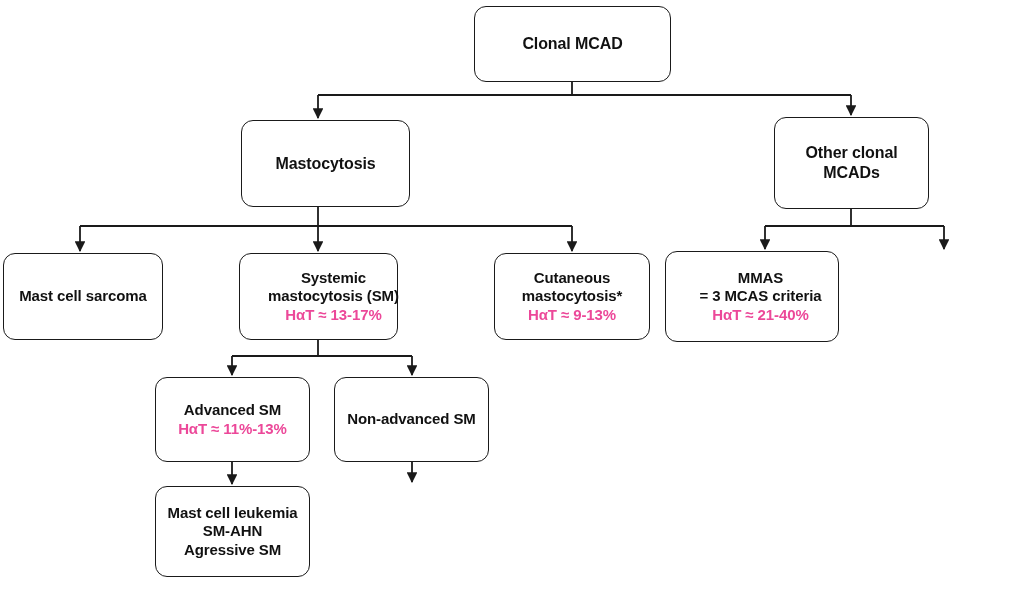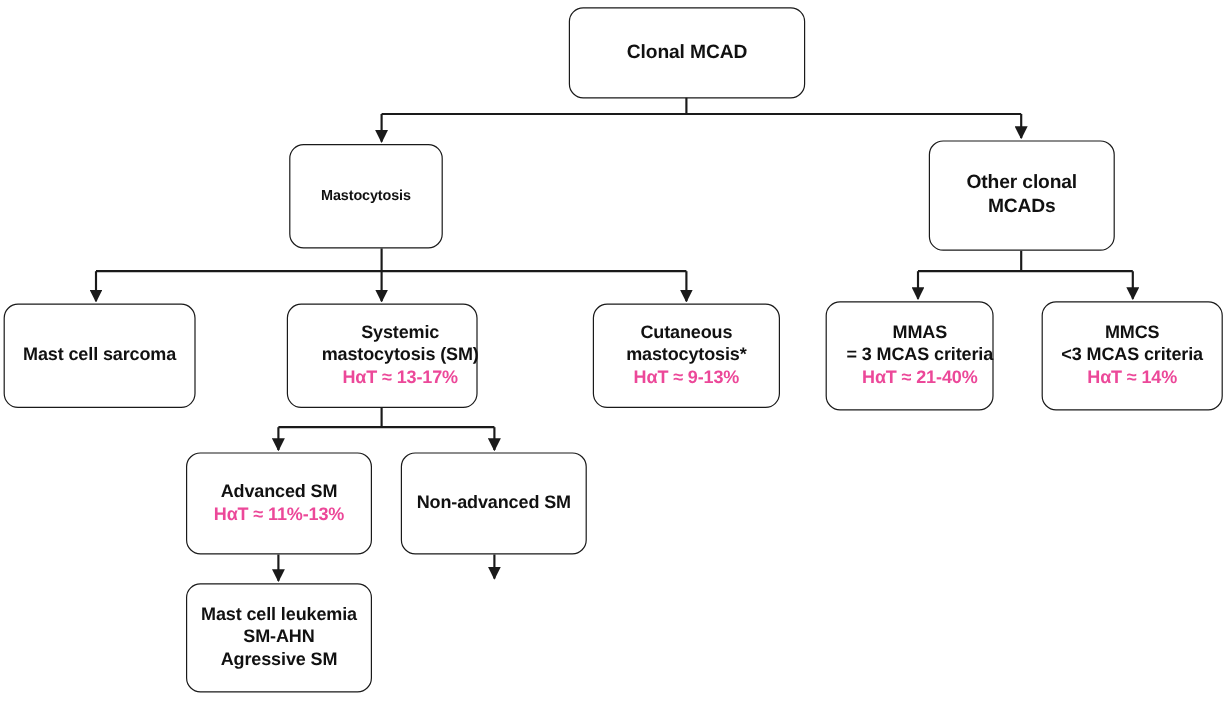--- a/index.html
+++ b/index.html
@@ -46,26 +46,26 @@
   .node .line {
     display: block;
     white-space: nowrap;
   }
   .node .hat {
     color: #ec4899;
     white-space: nowrap;
   }
   
   #node-root        { left: 474px; top: 6px;   width: 197px; height: 76px;  font-size: 16px; }
-  #node-mastocytosis{ left: 241px; top: 120px; width: 128px; height: 87px;  font-size: 12px; }
+  #node-mastocytosis{ left: 241px; top: 120px; width: 169px; height: 87px;  font-size: 16px; }
   #node-other-clonal{ left: 774px; top: 117px; width: 155px; height: 92px;  font-size: 16px; }
   #node-mcs         { left: 3px;   top: 253px; width: 160px; height: 87px;  font-size: 15px; }
   #node-sm          { left: 239px; top: 253px; width: 159px; height: 87px;  font-size: 15px; padding-left: 36px; }
   #node-cm          { left: 494px; top: 253px; width: 156px; height: 87px;  font-size: 15px; }
-  #node-mmas        { left: 688px; top: 251px; width: 140px; height: 91px;  font-size: 15px; padding-left: 23px; }
+  #node-mmas        { left: 665px; top: 251px; width: 174px; height: 91px;  font-size: 15px; padding-left: 23px; }
   #node-mmcs        { left: 868px; top: 251px; width: 151px; height: 91px;  font-size: 15px; }
   #node-advanced    { left: 155px; top: 377px; width: 155px; height: 85px;  font-size: 15px; }
   #node-nonadvanced { left: 334px; top: 377px; width: 155px; height: 85px;  font-size: 15px; }
   #node-mcl         { left: 155px; top: 486px; width: 155px; height: 91px;  font-size: 15px; text-align: right; }
   #node-indolent    { left: 331px; top: 484px; width: 170px; height: 117px; font-size: 15px; }
 </style>
 </head>
 <body>
 
 <div id="chart-root">
@@ -143,25 +143,20 @@
     <span class="line">mastocytosis*</span>
     <span class="hat">HαT ≈ 9-13%</span>
   </div>
 
   <div class="node" id="node-mmas">
     <span class="line">MMAS</span>
     <span class="line">= 3 MCAS criteria</span>
     <span class="hat">HαT ≈ 21-40%</span>
   </div>
 
-  <div class="node" id="node-mmcs">
-    <span class="line">MMCS</span>
-    <span class="line">&lt;3 MCAS criteria</span>
-    <span class="hat">HαT ≈ 14%</span>
-  </div>
 
   <div class="node" id="node-advanced">
     <span class="line">Advanced SM</span>
     <span class="hat">HαT ≈ 11%-13%</span>
   </div>
 
   <div class="node" id="node-nonadvanced">
     <span class="line">Non-advanced SM</span>
   </div>
 

